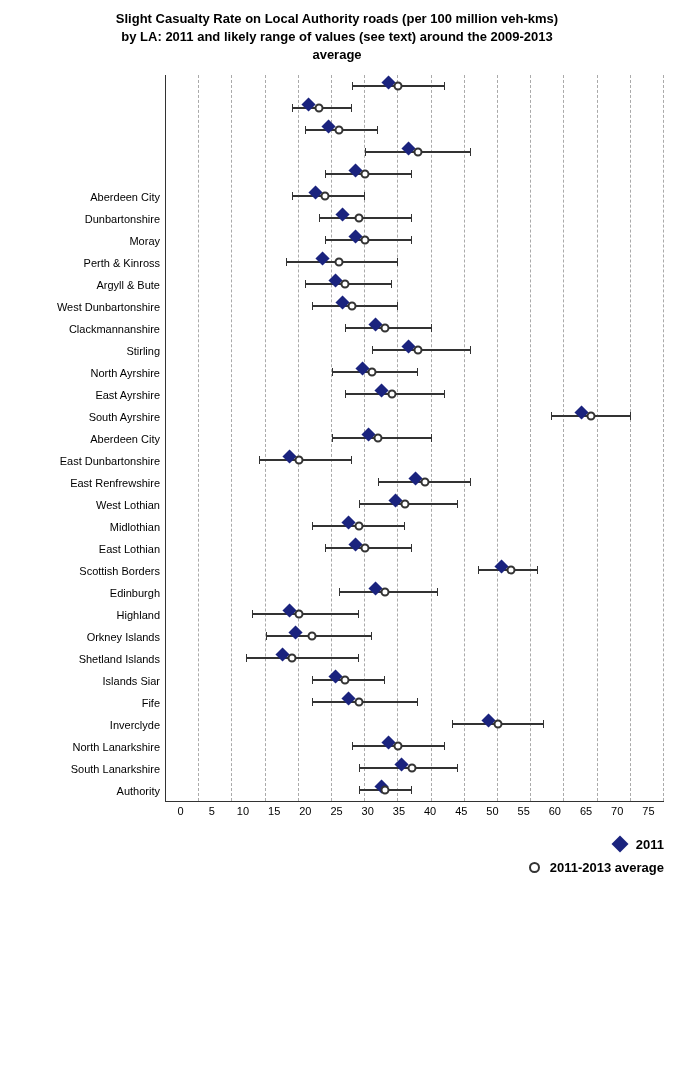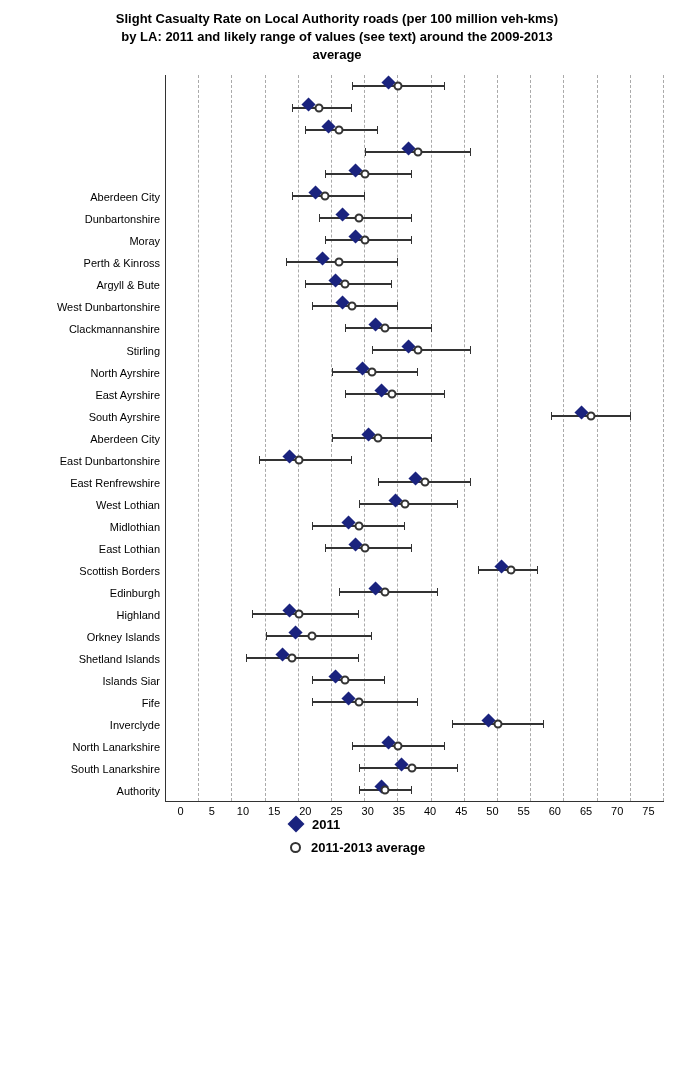--- a/index.html
+++ b/index.html
@@ -106,22 +106,23 @@
       padding-left: 0px;
     }
     .x-tick {
       font-size: 11px;
       flex: 1;
       text-align: center;
     }
     .legend {
       display: flex;
       flex-direction: column;
-      align-items: flex-start;
+      align-items: flex-end;
       margin-left: 280px;
+      margin-top: 20px;
       gap: 8px;
     }
     .legend-item {
       display: flex;
       align-items: center;
       gap: 10px;
       font-size: 13px;
       font-weight: bold;
     }
     .legend-diamond {

